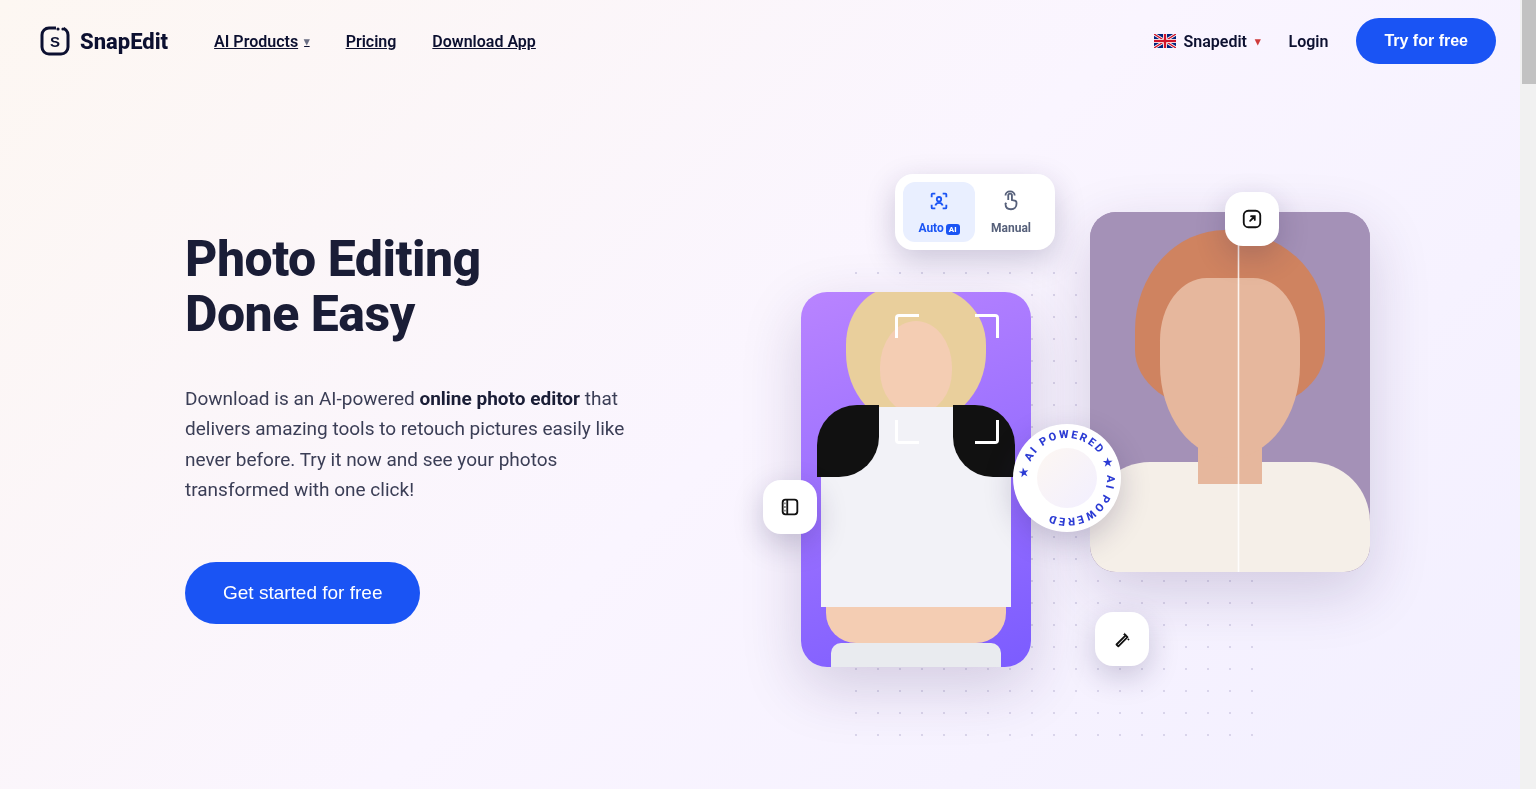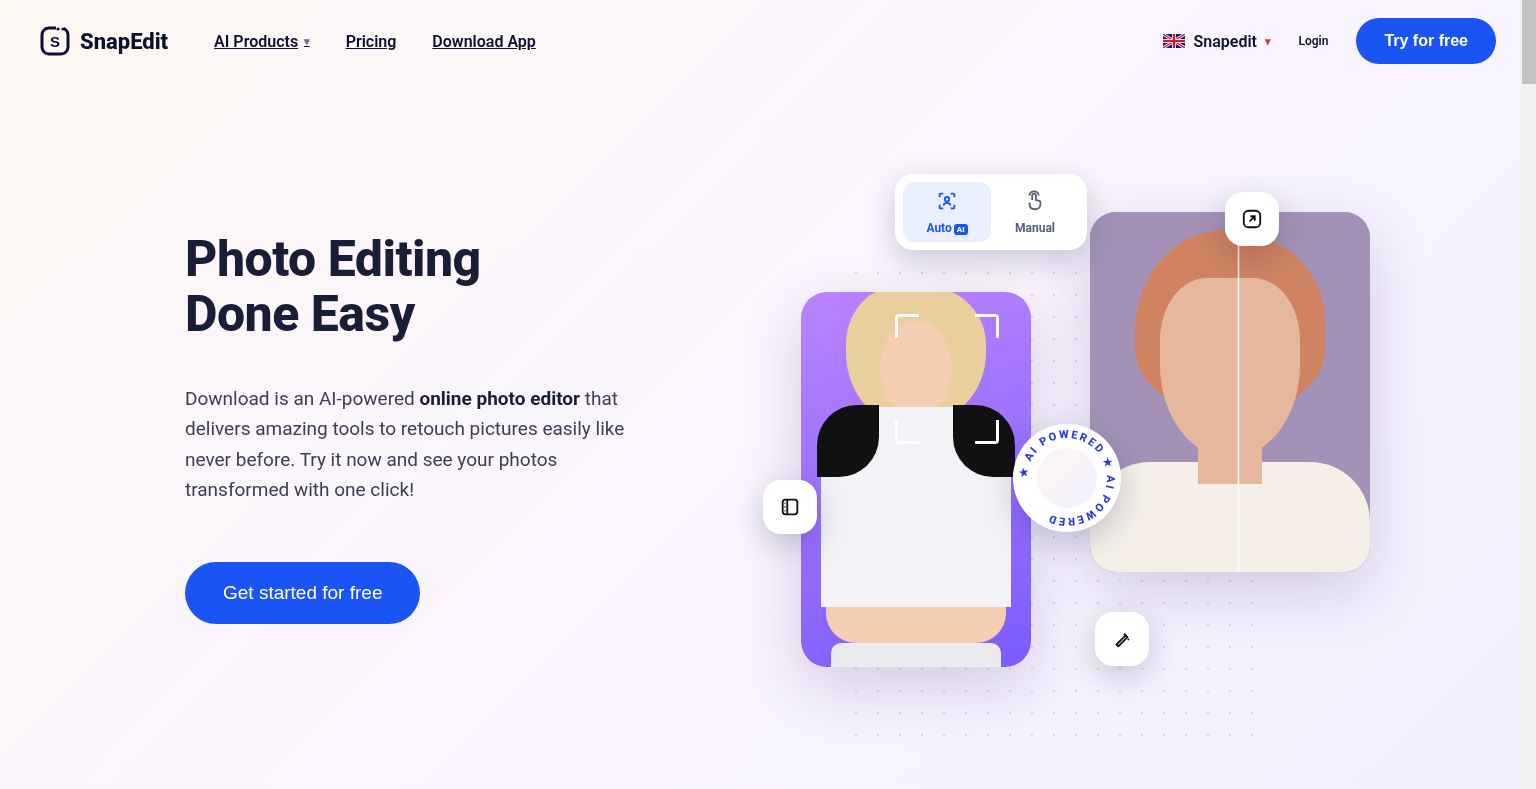--- a/index.html
+++ b/index.html
@@ -20,21 +20,21 @@
     gap: 36px;
   }
   .logo-wrap { display: flex; align-items: center; gap: 10px; }
   .logo-text { font-size: 22px; font-weight: 800; color: #0c1030; }
   .nav { display: flex; align-items: center; gap: 36px; margin-left: 10px; }
   .nav-item { font-size: 16px; font-weight: 600; color: #0c1030; cursor: pointer; display:flex; align-items:center; gap:6px;text-decoration:underline;}
   .spacer { flex: 1; }
   .right-nav { display: flex; align-items: center; gap: 28px; }
   .lang { display: flex; align-items: center; gap: 8px; font-weight:600; color:#0c1030; cursor:pointer; }
   .flag-svg { display:block; }
-  .login { font-size: 12px; font-weight: 600; color:#0c1030; cursor:pointer; }
+  .login { font-size: 16px; font-weight: 600; color:#0c1030; cursor:pointer; }
   .cta-btn {
     background: #1A54F4;
     color: #fff;
     font-weight: 700;
     font-size: 16px;
     padding: 14px 28px;
     border-radius: 999px;
     border: none;
     cursor: pointer;
   }
@@ -137,21 +137,21 @@
     box-shadow: 0 10px 30px rgba(40,30,80,.22);
     display:flex; align-items:center; justify-content:center;
   }
   .chip.mode {
     top: 22px; left: 130px;
     padding: 8px;
     gap: 0;
   }
   .mode-tab {
     display:flex; flex-direction:column; align-items:center; justify-content:center;
-    width:88px; height:60px; border-radius:12px;
+    width:72px; height:60px; border-radius:12px;
     font-size: 12px; font-weight:700;
   }
   .mode-tab.active { background:#e9efff; color:#1A54F4; }
   .mode-tab.inactive { color:#56607a; }
   .mode-icon { font-size: 20px; margin-bottom: 4px; }
   .ai-pill { display:inline-block; font-size:8px; font-weight:800; padding:1px 3px; border-radius:3px; background:#1A54F4; color:#fff; margin-left:2px;}
 
   .chip.sq { width:54px; height:54px; }
   .chip.sq svg { width:22px; height:22px; }
 

